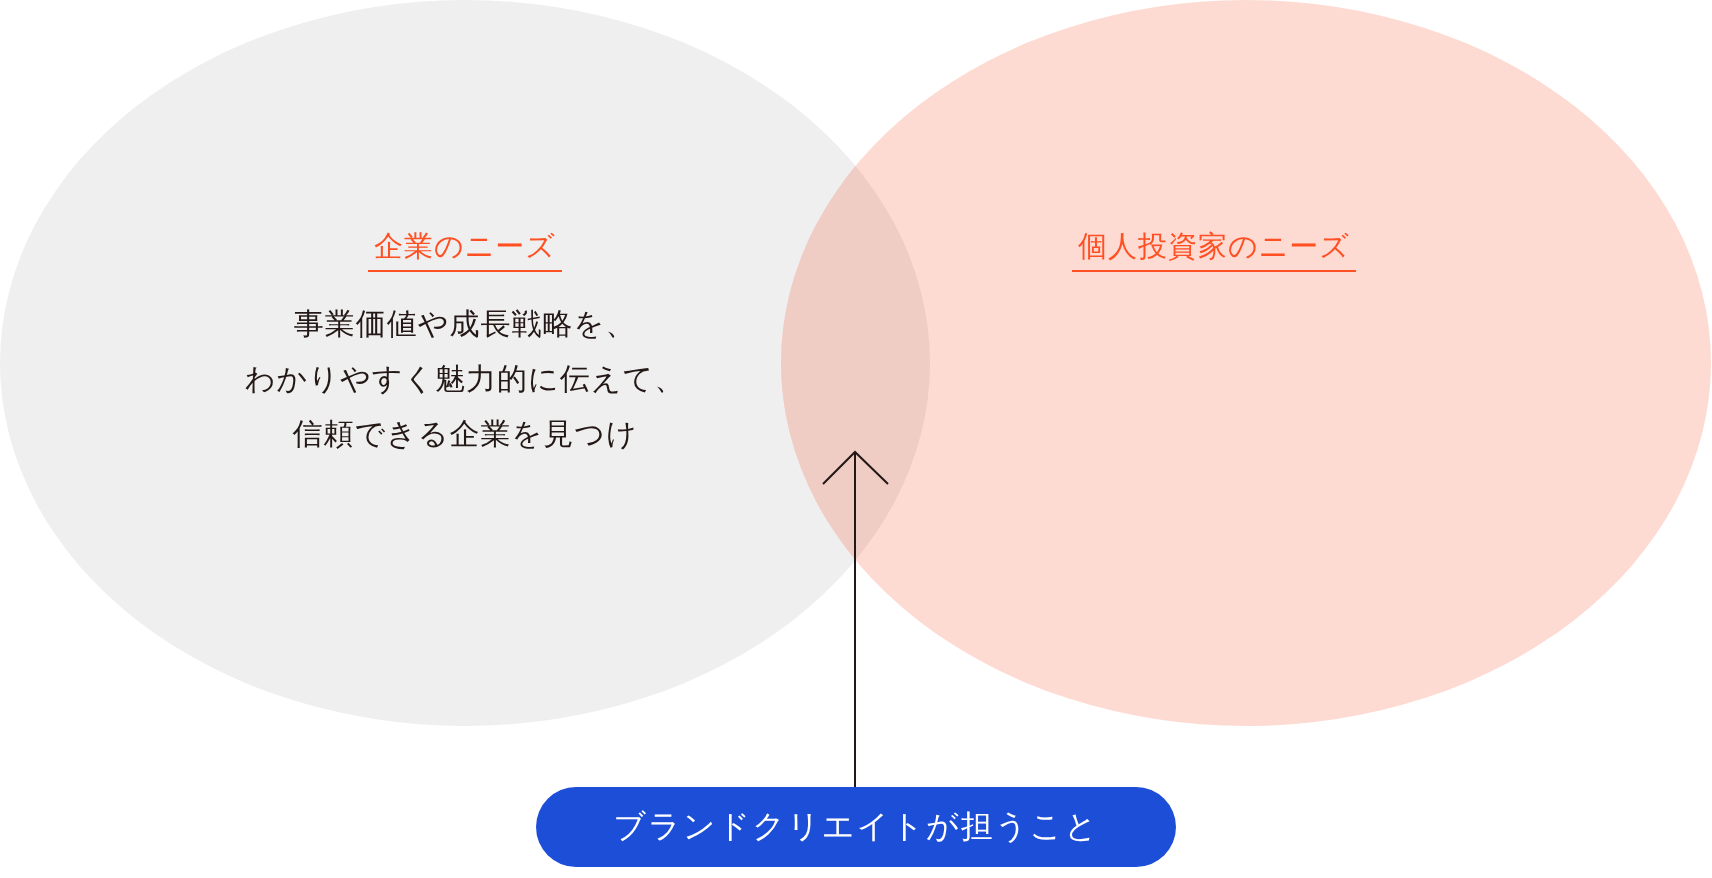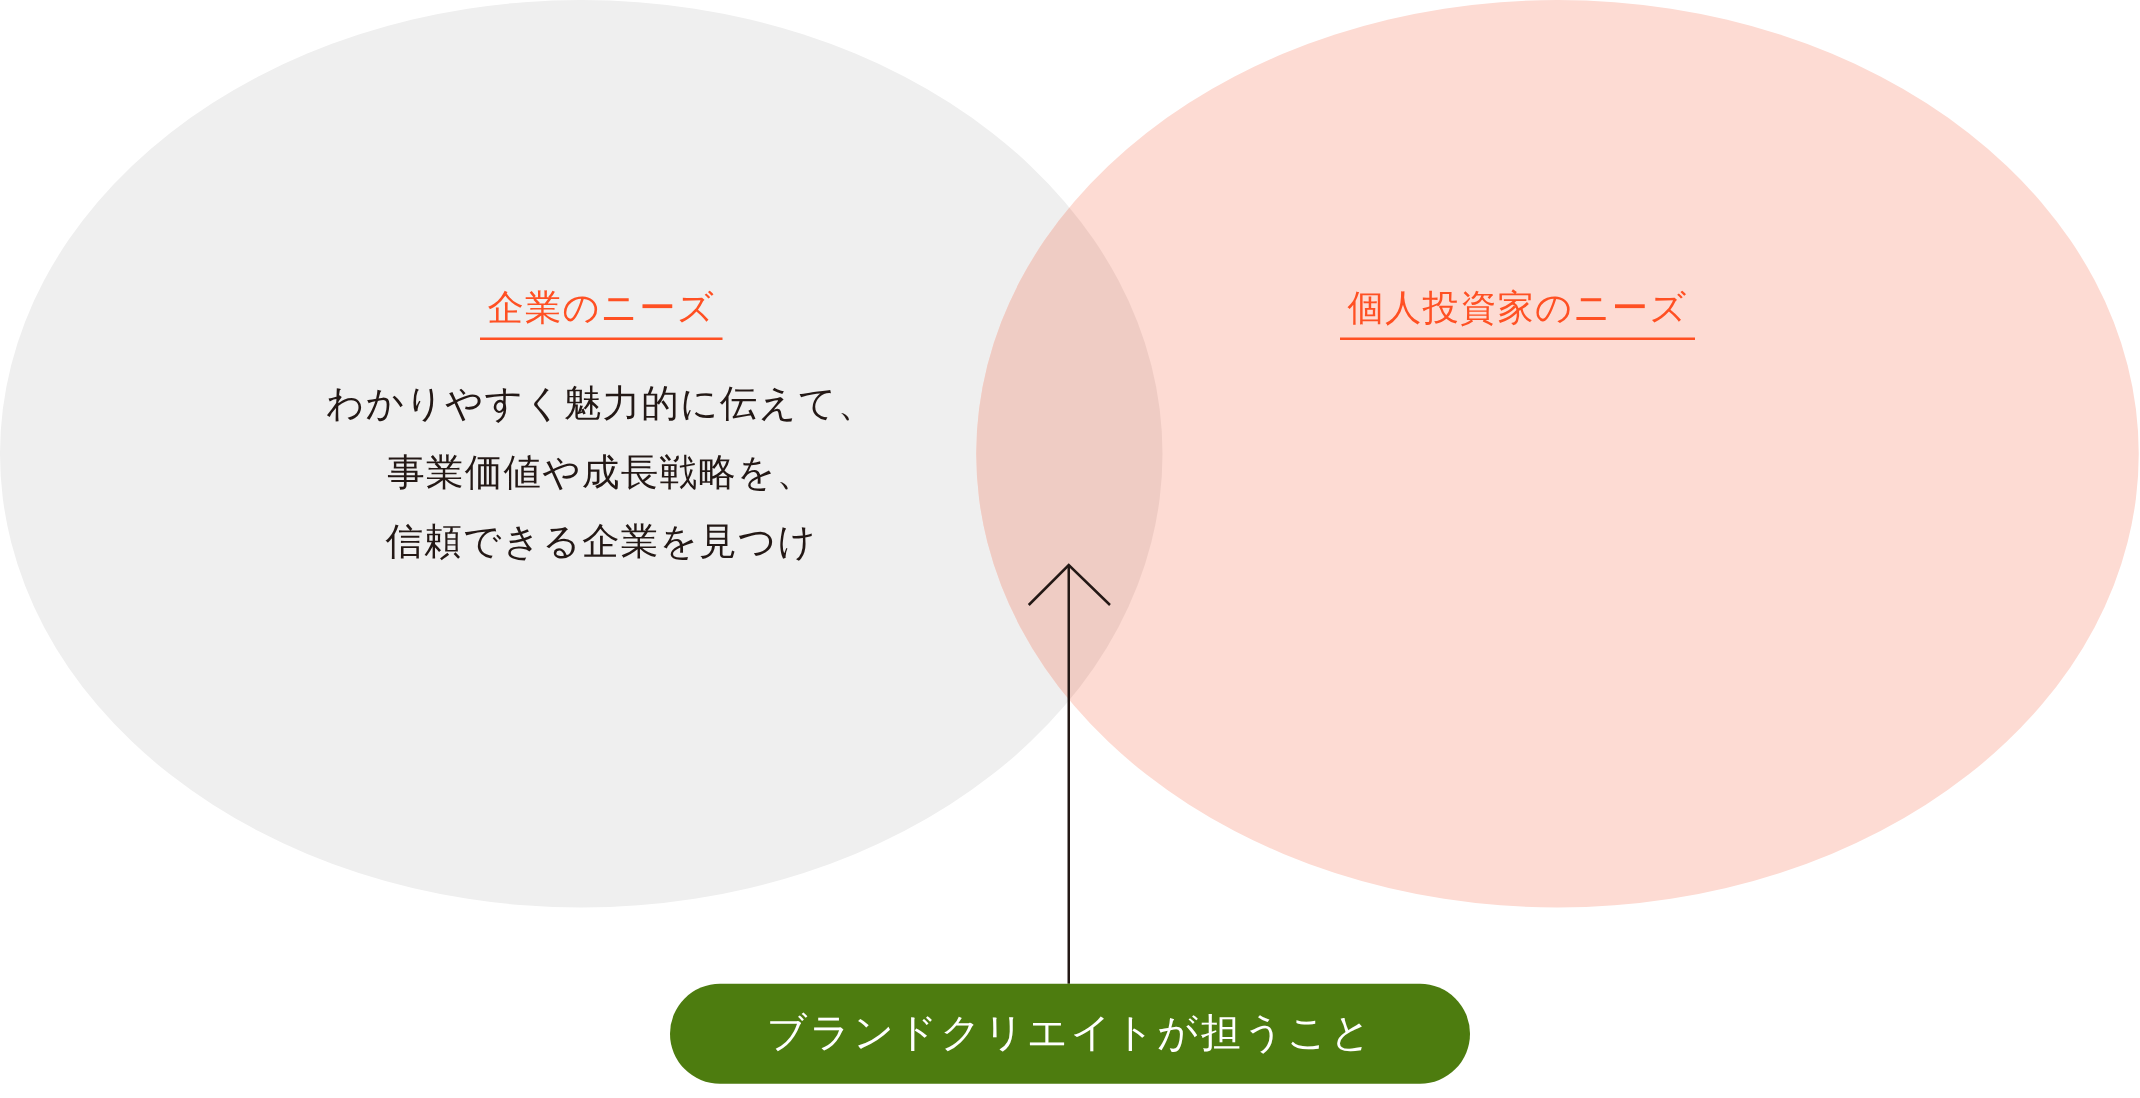--- a/index.html
+++ b/index.html
@@ -5,46 +5,46 @@
   html, body { margin:0; padding:0; background:#ffffff; }
   body { width:1712px; height:878px; position:relative; overflow:hidden;
          font-family:"DejaVu Sans", "Liberation Sans", sans-serif; }
   svg.venn { position:absolute; left:0; top:0; width:1712px; height:878px; }
   .need { position:absolute; text-align:center; color:#231815; }
   .need .heading { display:inline-block; color:#ff5023; font-size:29px; line-height:40px;
                    padding:0 6px 4px; border-bottom:2px solid #ff5023; letter-spacing:1px; }
   .need .body { margin-top:24px; font-size:30px; line-height:55px; letter-spacing:1px; white-space:nowrap; }
   .need .body span { display:block; }
   .pill { position:absolute; left:536px; top:787px; width:640px; height:80px; border-radius:40px;
-          background:#4d7c0f; color:#ffffff; font-size:32px; display:flex; align-items:center;
+          background:#1d4ed8; color:#ffffff; font-size:32px; display:flex; align-items:center;
           justify-content:center; letter-spacing:2px; }
 </style>
 </head>
 <body>
 
 <svg class="venn" viewBox="0 0 1712 878">
   <defs>
     <clipPath id="clipLeft">
         <ellipse cx="465" cy="363" rx="465" ry="363"></ellipse>
       </clipPath>
   </defs>
   <ellipse cx="465" cy="363" rx="465" ry="363" fill="#efefef"></ellipse>
   <ellipse cx="1246" cy="363" rx="465" ry="363" fill="#fddbd3"></ellipse>
   <ellipse cx="1246" cy="363" rx="465" ry="363" fill="#efccc4" clip-path="url(#clipLeft)"></ellipse>
   <g stroke="#231815" stroke-width="2" fill="none">
     <line x1="855" y1="452" x2="855" y2="787"></line>
     <polyline points="823,484 855,452 888,484"></polyline>
   </g>
 </svg>
 
-<div class="need" style="left:181px; top:226px; width:600px;">
+<div class="need" style="left:165px; top:226px; width:600px;">
   <div class="heading">企業のニーズ</div>
   <div class="body">
+    <span>事業価値や成長戦略を、</span>
     <span>わかりやすく魅力的に伝えて、</span>
-    <span>事業価値や成長戦略を、</span>
     <span>信頼できる企業を見つけ</span>
   </div>
 </div>
 
 <div class="need" style="left:914px; top:226px; width:600px;">
   <div class="heading">個人投資家のニーズ</div>
 </div>
 
 <div class="pill">ブランドクリエイトが担うこと</div>
 

